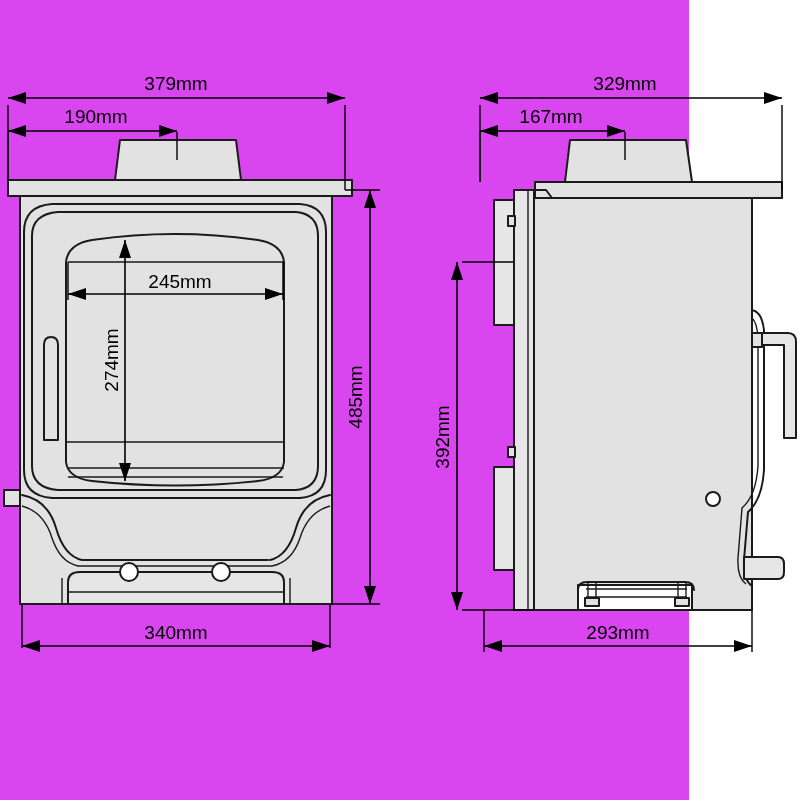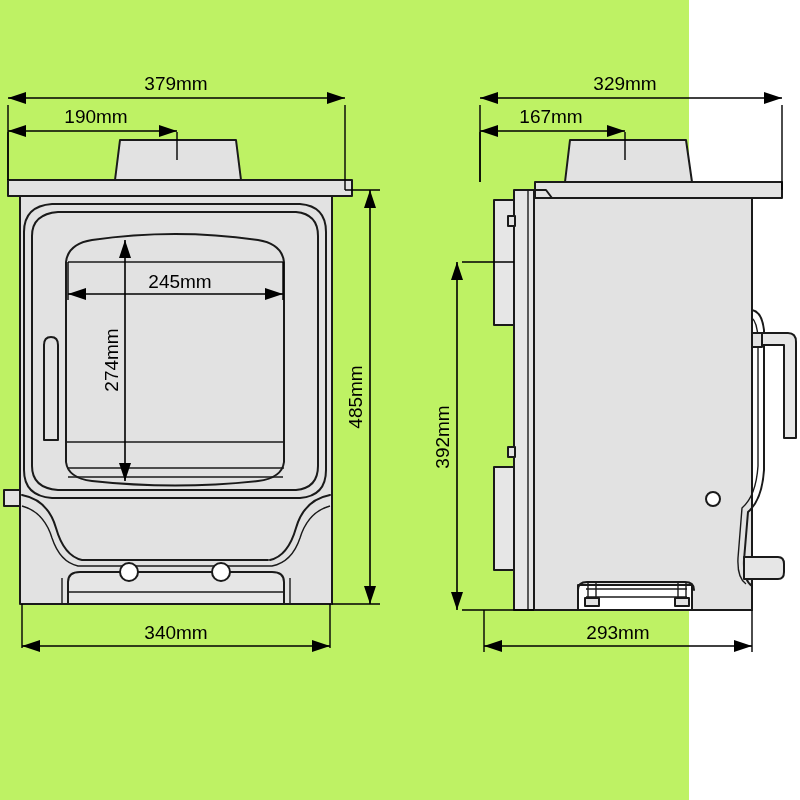--- a/index.html
+++ b/index.html
@@ -10,21 +10,21 @@
   body {
     width: 800px;
     height: 800px;
     font-family: "Liberation Sans", sans-serif;
     overflow: hidden;
   }
   #drawing-root {
     position: relative;
     width: 689px;
     height: 800px;
-    background: #bef264;
+    background: #d946ef;
   }
   svg.tech-drawing {
     display: block;
     width: 800px;
     height: 800px;
   }
   .dim-text {
     font-family: "Liberation Sans", sans-serif;
     font-size: 19px;
     fill: #000000;

